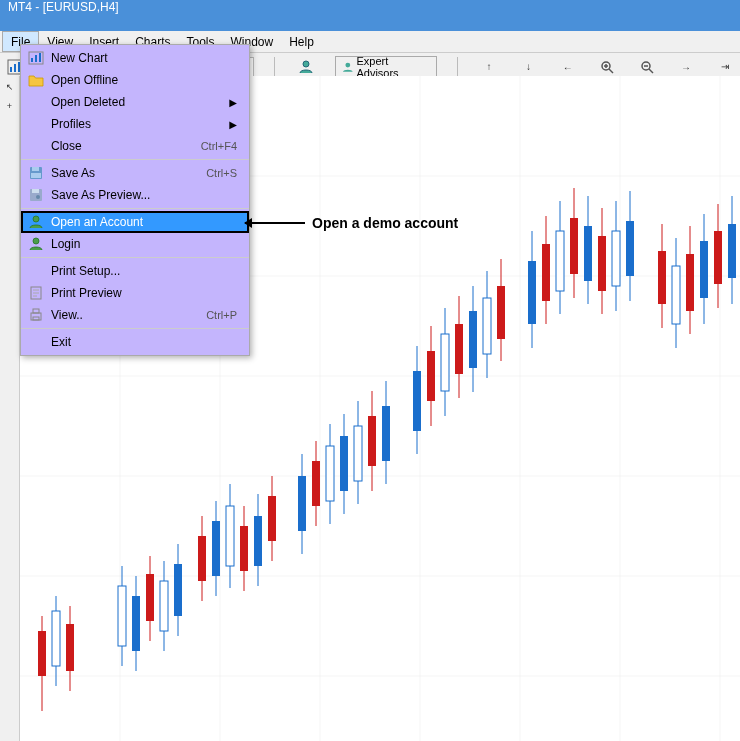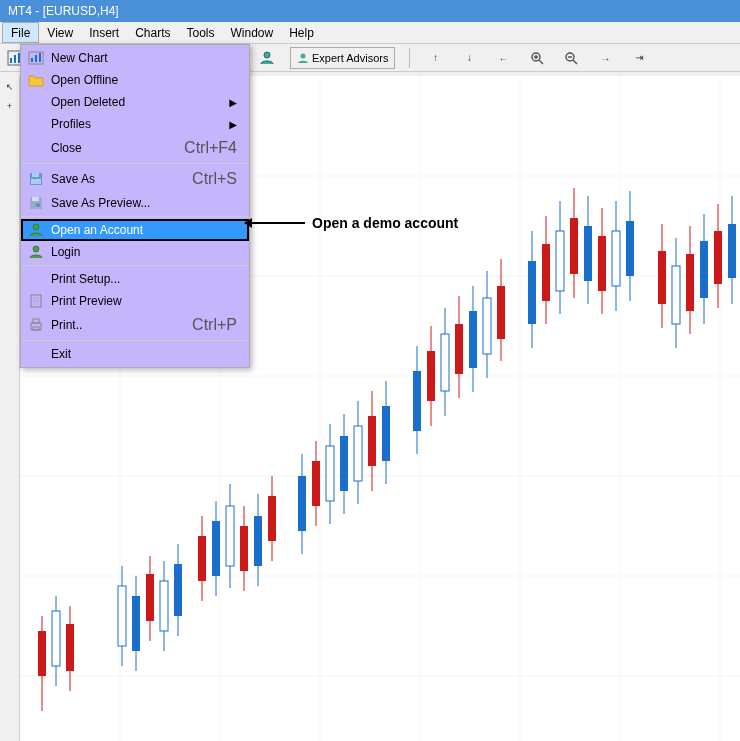--- a/index.html
+++ b/index.html
@@ -10,23 +10,23 @@
       font-family: 'Segoe UI', Tahoma, Arial, sans-serif;
       font-size: 12px;
       background: #d0d8e0;
       position: relative;
     }
 
     
     .title-bar {
       background: #4a90d9;
       color: white;
-      height: 22px;
-      display: flex;
-      align-items: center;
+      height: 31px;
+      display: flex;
+      align-items: flex-start;
       padding: 0 8px;
       font-size: 12px;
       font-weight: normal;
     }
 
     
     .menu-bar {
       background: #f0f0f0;
       height: 22px;
       display: flex;
@@ -54,21 +54,21 @@
     }
 
     
     .toolbar {
       background: #f0f0f0;
       height: 28px;
       border-bottom: 1px solid #ccc;
       display: flex;
       align-items: center;
       padding: 0 4px;
-      gap: 12px;
+      gap: 18px;
     }
     .toolbar-btn {
       width: 22px;
       height: 22px;
       border: 1px solid transparent;
       background: transparent;
       display: flex;
       align-items: center;
       justify-content: center;
       cursor: pointer;
@@ -165,21 +165,21 @@
       left: 6px;
       width: 18px;
       height: 18px;
       display: flex;
       align-items: center;
       justify-content: center;
       font-size: 12px;
     }
     .dropdown-item .shortcut {
       color: #555;
-      font-size: 16px;
+      font-size: 11px;
       margin-left: 20px;
     }
     .dropdown-item .arrow { font-size: 10px; }
     .dropdown-separator {
       height: 1px;
       background: #ccc;
       margin: 2px 0;
     }
 
     
@@ -629,21 +629,21 @@
   </div>
 
   <div class="dropdown-item">
     <span class="icon">
       <svg width="14" height="14" viewBox="0 0 14 14">
           <rect x="2" y="5" width="10" height="7" fill="none" stroke="#888" stroke-width="1"></rect>
           <rect x="4" y="1" width="6" height="4" fill="none" stroke="#888" stroke-width="1"></rect>
           <rect x="4" y="9" width="6" height="3" fill="none" stroke="#888" stroke-width="1"></rect>
         </svg>
     </span>
-    <span>Print..</span>
+    <span>View..</span>
     <span class="shortcut">Ctrl+P</span>
   </div>
 
   <div class="dropdown-separator"></div>
 
   <div class="dropdown-item">
     <span class="icon"></span>
     <span>Exit</span>
   </div>
 

